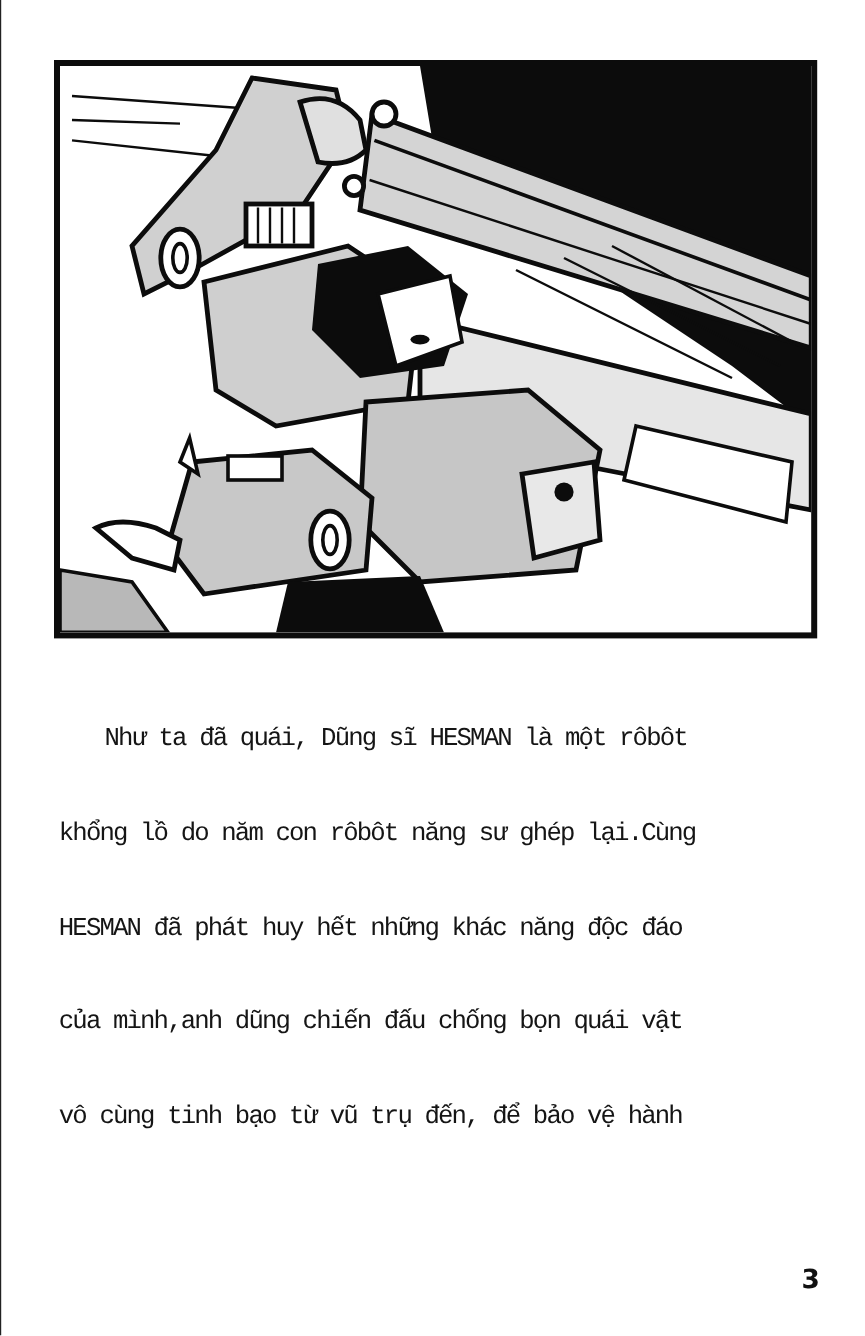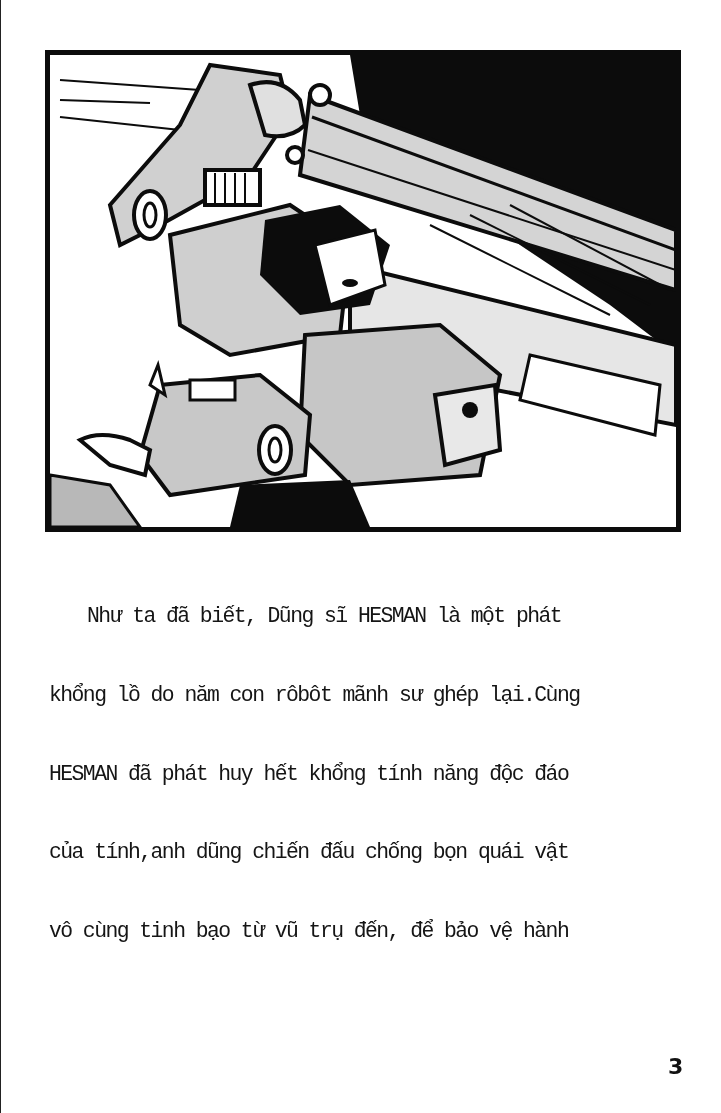--- a/index.html
+++ b/index.html
@@ -82,24 +82,24 @@
 
     <path d="M30,385 Q50,375 80,385 L100,395 L95,420 L60,410 Z" fill="#fff" stroke="#0c0c0c" stroke-width="4"></path>
     <polygon points="100,330 108,310 115,340" fill="#fff" stroke="#0c0c0c" stroke-width="3"></polygon>
 
     <polygon points="190,430 300,425 320,472 180,472" fill="#0c0c0c"></polygon>
     <polygon points="0,420 60,430 90,472 0,472" fill="#b8b8b8" stroke="#0c0c0c" stroke-width="3"></polygon>
   </svg>
 </div>
 
 <div class="text-block">
-  <span class="line indent">Như ta đã biết, Dũng sĩ HESMAN là một phát</span>
-  <span class="line">khổng lồ do năm con rôbôt mãnh sư ghép lại.Cùng</span>
-  <span class="line">HESMAN đã phát huy hết khổng tính năng độc đáo</span>
-  <span class="line">của tính,anh dũng chiến đấu chống bọn quái vật</span>
+  <span class="line indent">Như ta đã quái, Dũng sĩ HESMAN là một rôbôt</span>
+  <span class="line">khổng lồ do năm con rôbôt năng sư ghép lại.Cùng</span>
+  <span class="line">HESMAN đã phát huy hết những khác năng độc đáo</span>
+  <span class="line">của mình,anh dũng chiến đấu chống bọn quái vật</span>
   <span class="line">vô cùng tinh bạo từ vũ trụ đến, để bảo vệ hành</span>
   
   
   
   
   
   
   
   
   

